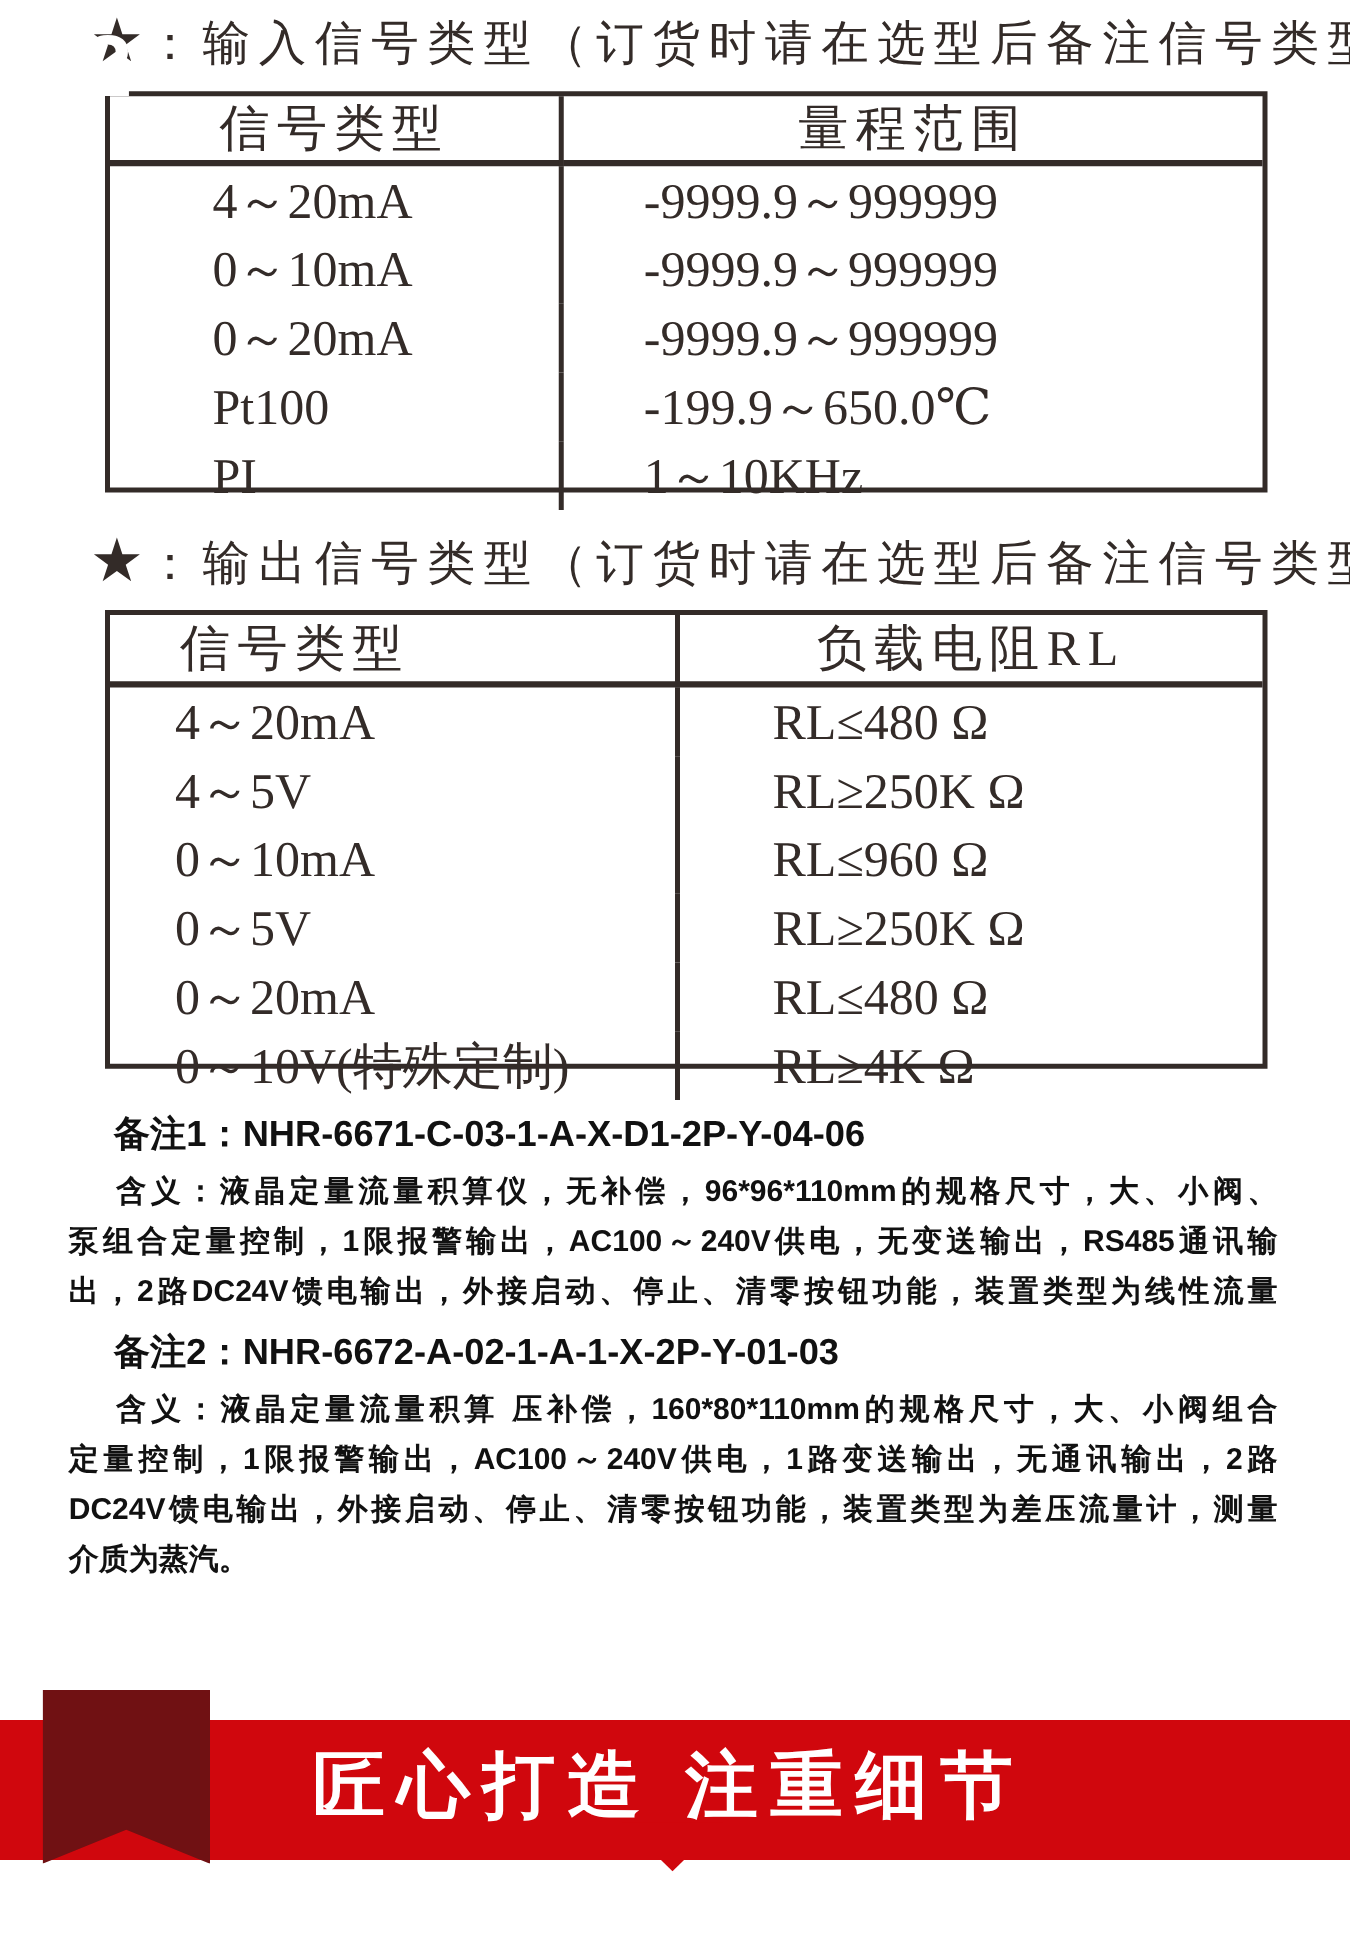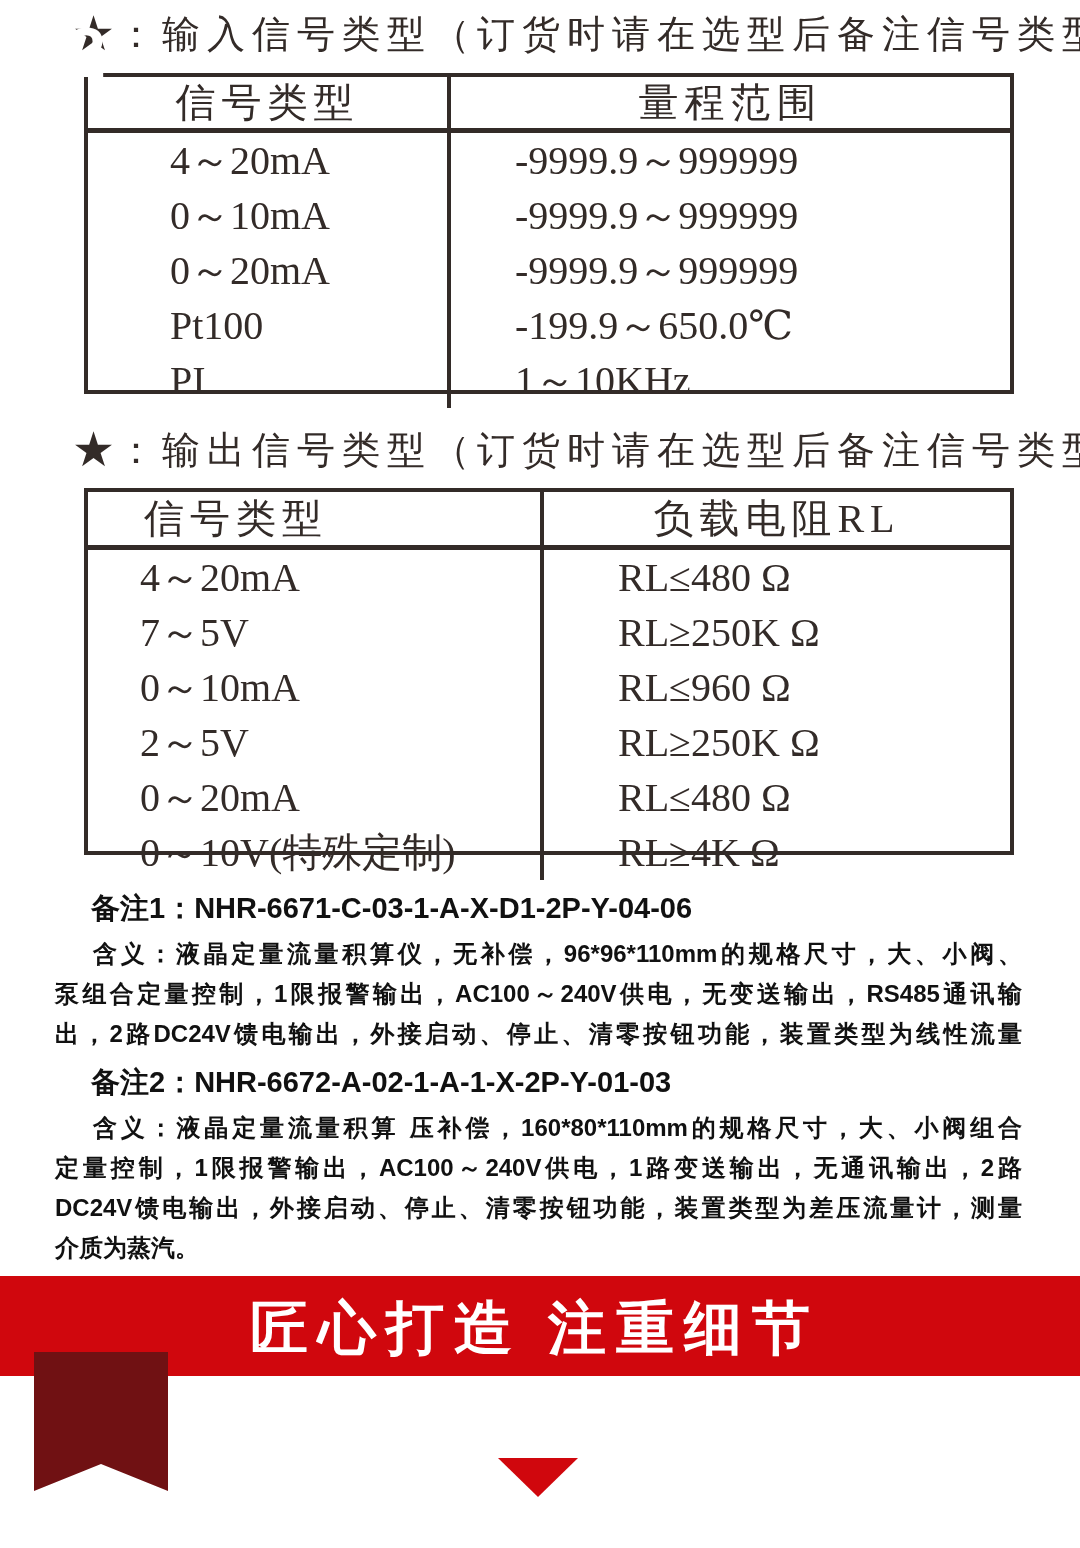--- a/index.html
+++ b/index.html
@@ -47,21 +47,21 @@
     font-weight:700;color:var(--note_ink);
   }
   .note-label{font-size:29px;line-height:40px;padding-left:36px;margin-bottom:6px;white-space:nowrap;}
   .note-label + .para{margin-bottom:8px;}
   .nline{font-size:24px;line-height:40px;}
   .jl{text-align:justify;text-align-last:justify;}
   .fl{text-indent:38px;}
   #note2-label{margin-top:6px;}
   
   #band{
-    position:absolute;left:0;top:1276px;width:1080px;height:100px;
+    position:absolute;left:0;top:1376px;width:1080px;height:112px;
     background:var(--band_red);
   }
   #band-title{
     position:absolute;left:250px;top:0;height:106px;
     display:flex;align-items:center;
     font-family:"Liberation Sans","DejaVu Sans",sans-serif;
     font-weight:700;font-size:58px;letter-spacing:10px;color:#ffffff;
     white-space:pre;
   }
   #ribbon{
@@ -110,25 +110,25 @@
   <span class="star">★</span>
     <span class="htxt">：输出信号类型（订货时请在选型后备注信号类型）</span>
 </div>
 
 <div class="tbl" id="table-output">
   <div class="cell th c1">信号类型</div>
   <div class="cell th c2">负载电阻RL</div>
 
   <div class="cell td c1">4～20mA</div>
   <div class="cell td c2">RL≤480 Ω</div>
-  <div class="cell td c1">7～5V</div>
+  <div class="cell td c1">4～5V</div>
   <div class="cell td c2">RL≥250K Ω</div>
   <div class="cell td c1">0～10mA</div>
   <div class="cell td c2">RL≤960 Ω</div>
-  <div class="cell td c1">2～5V</div>
+  <div class="cell td c1">0～5V</div>
   <div class="cell td c2">RL≥250K Ω</div>
   <div class="cell td c1">0～20mA</div>
   <div class="cell td c2">RL≤480 Ω</div>
   <div class="cell td c1">0～10V(特殊定制)</div>
   <div class="cell td c2">RL≥4K Ω</div>
 </div>
 
 <div id="notes">
   <div class="note-label" id="note1-label">备注1：NHR-6671-C-03-1-A-X-D1-2P-Y-04-06</div>
   <div class="para">

